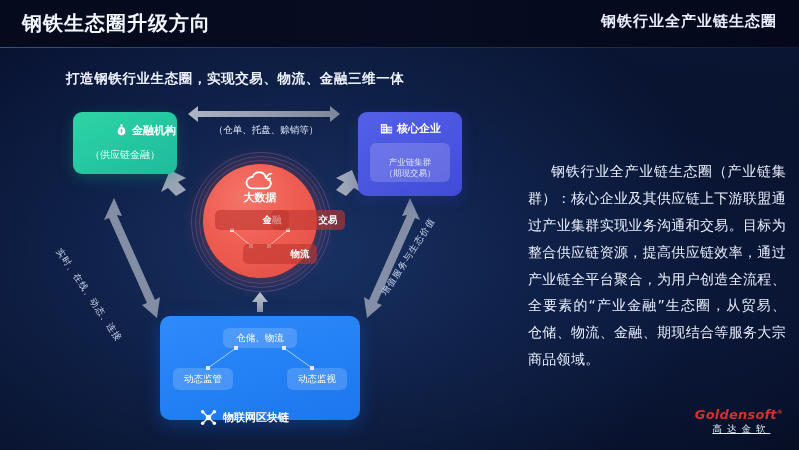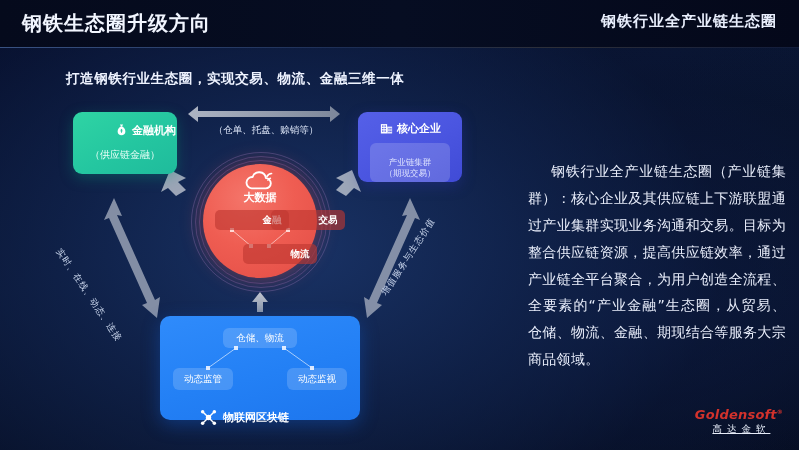--- a/index.html
+++ b/index.html
@@ -25,21 +25,21 @@
   
   .subtitle{position:absolute;left:66px;top:70px;font-size:13.5px;font-weight:700;color:#eef3ff;letter-spacing:.6px;}
   
   #green-box{position:absolute;left:73px;top:112px;width:104px;height:62px;border-radius:9px;
     background:linear-gradient(150deg,#2fd4a4 0%,#24c6a0 55%,#1fbb9c 100%);
     box-shadow:0 4px 14px rgba(10,150,120,.35);}
   #green-box .row{position:absolute;left:0;top:11px;width:104px;display:flex;align-items:center;justify-content:center;gap:3px;margin-left:20px;}
   #green-box .lbl{font-size:11px;font-weight:700;color:#ffffff;}
   #green-box .sub{position:absolute;left:0;top:36px;width:104px;text-align:center;font-size:10px;color:#eafff8;}
   
-  #blue-box{position:absolute;left:358px;top:112px;width:104px;height:70px;border-radius:9px;
+  #blue-box{position:absolute;left:358px;top:112px;width:104px;height:84px;border-radius:9px;
     background:linear-gradient(150deg,#5560e8 0%,#4a55e0 55%,#404bd6 100%);
     box-shadow:0 4px 14px rgba(40,50,160,.4);}
   #blue-box .row{position:absolute;left:0;top:9px;width:104px;display:flex;align-items:center;justify-content:center;gap:3px;}
   #blue-box .lbl{font-size:11px;font-weight:700;color:#ffffff;}
   #blue-box .pill{position:absolute;left:12px;top:31px;width:80px;padding:14px 0 4px;border-radius:6px;
     background:rgba(255,255,255,.17);text-align:center;line-height:1.25;
     font-size:8.5px;color:#dfe4ff;}
   
   .fin-top{position:absolute;left:186px;top:97px;width:160px;text-align:center;font-size:9.5px;color:#dde6f8;}
   .fin-bot{position:absolute;left:176px;top:124px;width:180px;text-align:center;font-size:9.5px;color:#dde6f8;}

